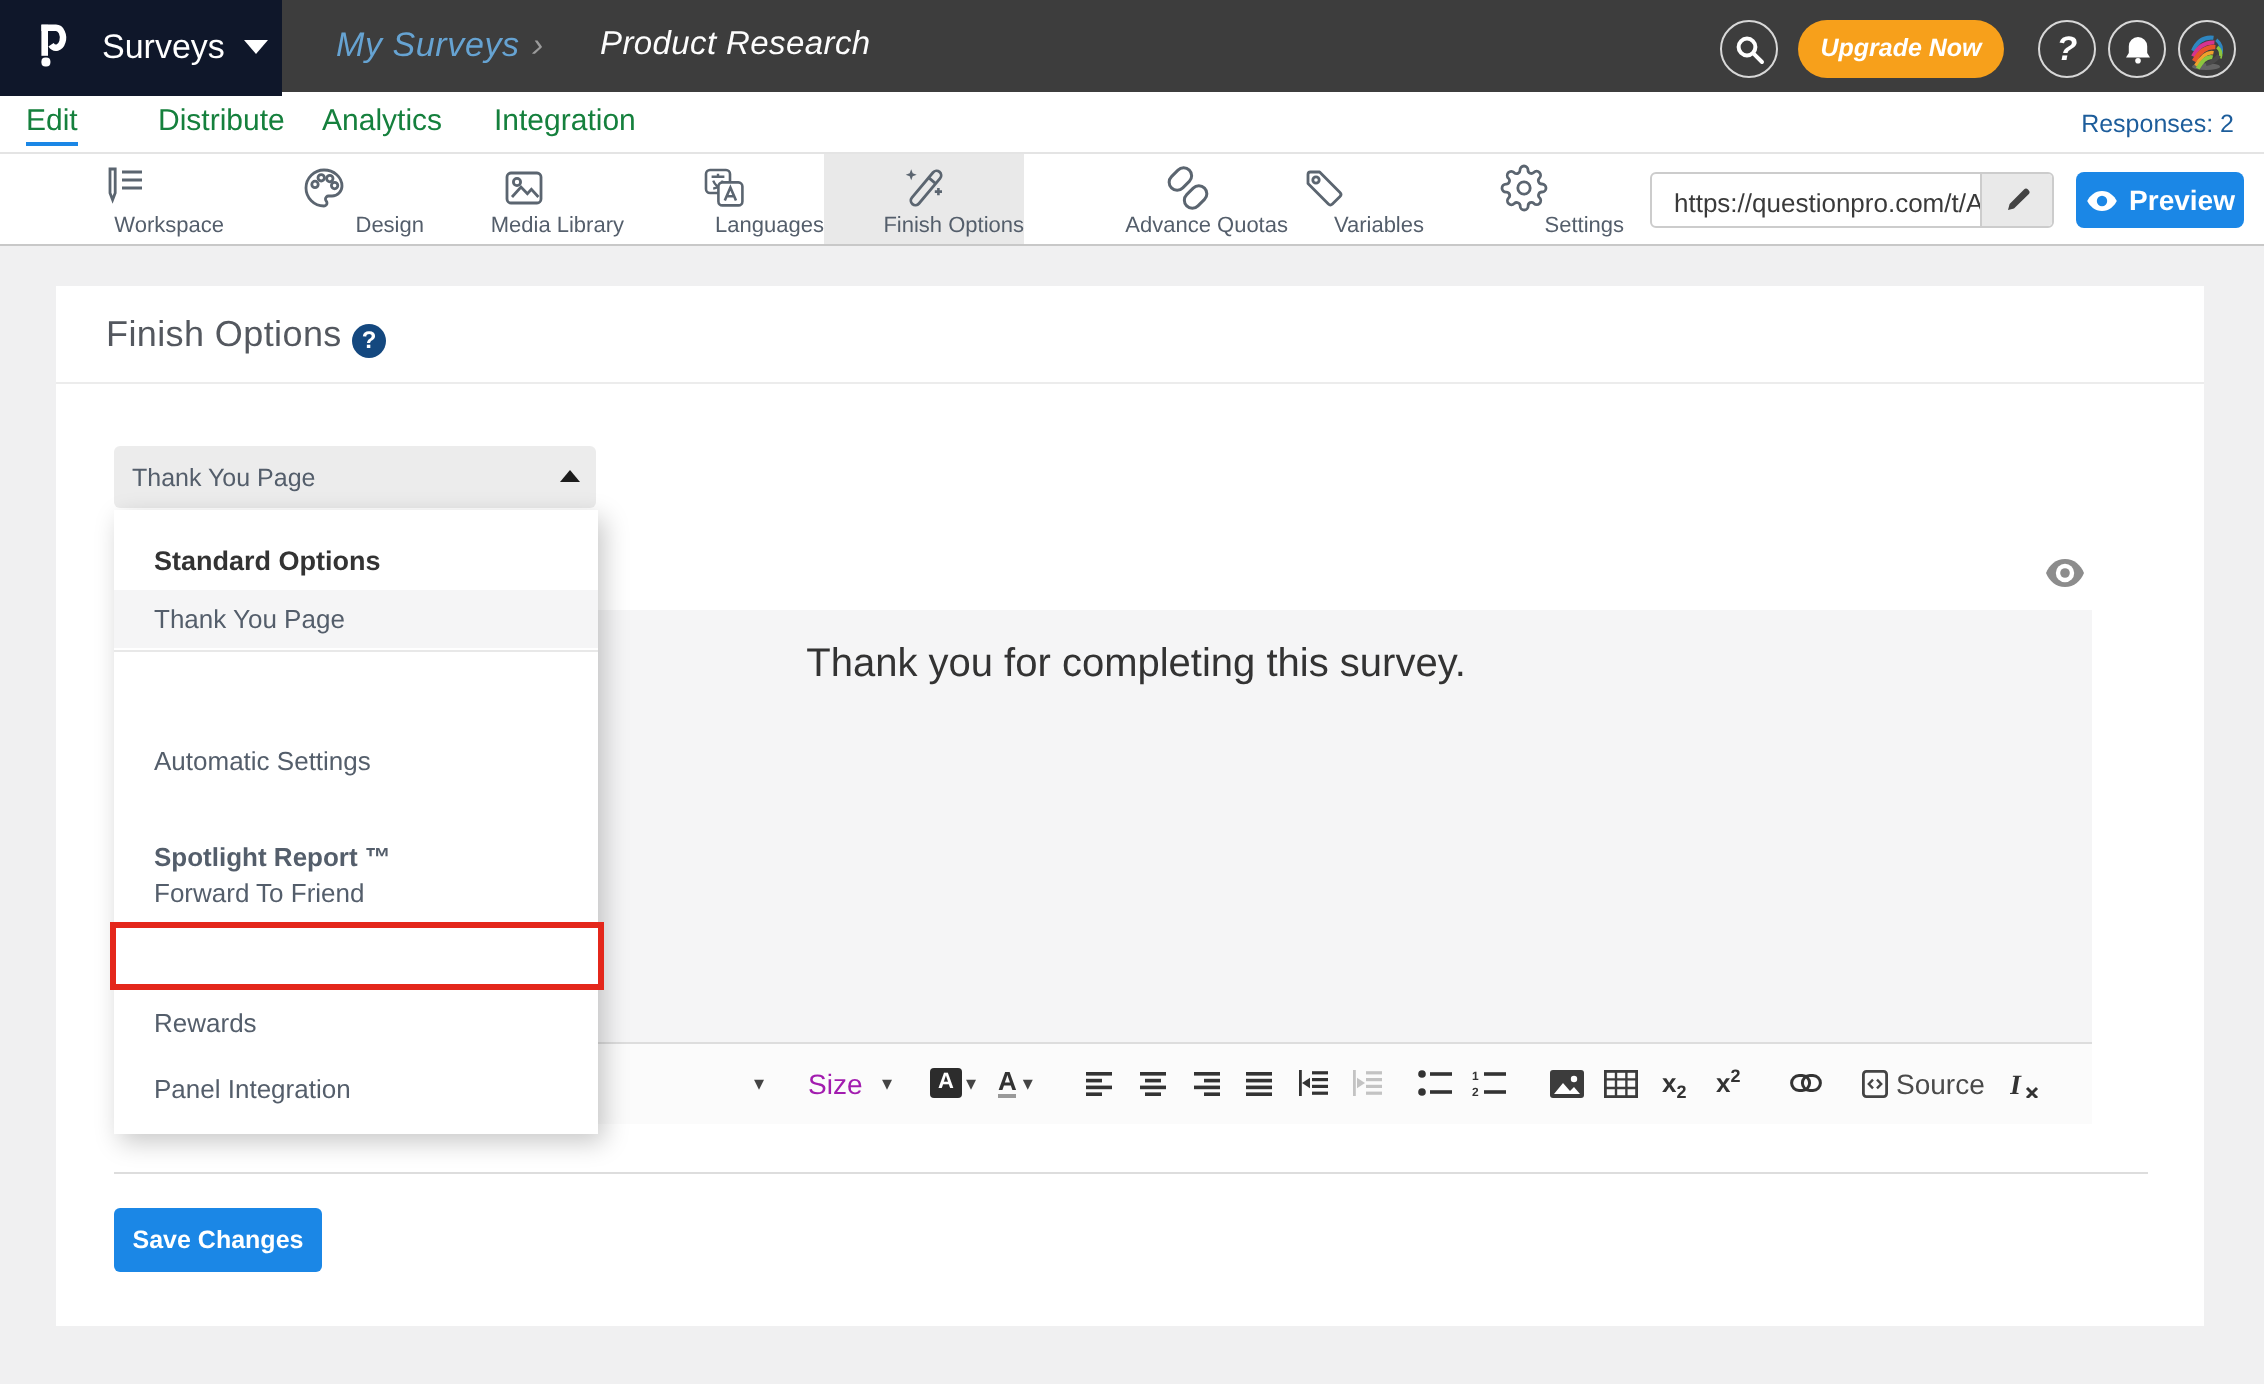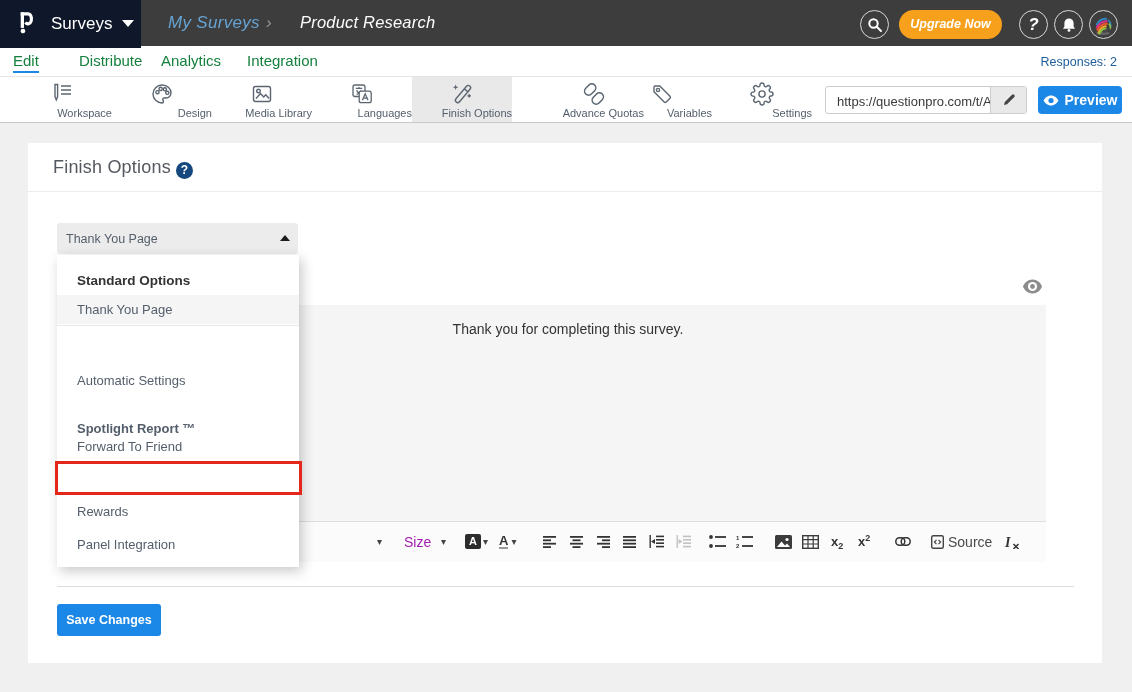--- a/index.html
+++ b/index.html
@@ -43,21 +43,21 @@
 #cardhead .help { position:absolute; left:148px; top:19px; width:17px; height:17px; border-radius:50%; background:#14487f; color:#fff; font-size:12px; font-weight:bold; text-align:center; line-height:17px; }
 
 
 #select { position:absolute; left:29px; top:80px; width:241px; height:31px; background:#ececec; border-radius:3px; }
 #select .sel-text { position:absolute; left:9px; top:9px; font-size:12.5px; color:#545e6b; }
 #select .sel-caret { position:absolute; right:8px; top:12px; width:0; height:0; border-left:5.5px solid transparent; border-right:5.5px solid transparent; border-bottom:6.5px solid #1c1c1c; }
 
 
 #editor { position:absolute; left:29px; top:162px; width:989px; height:257px; }
 #edcontent { position:absolute; left:0; top:0; width:989px; height:216px; background:#f5f5f6; }
-#edcontent .edtext { position:absolute; left:0; top:16px; width:989px; text-align:center; font-size:14px; color:#333; padding-left:33px; }
+#edcontent .edtext { position:absolute; left:0; top:16px; width:989px; text-align:center; font-size:20px; color:#333; padding-left:33px; }
 #edtoolbar { position:absolute; left:0; top:216px; width:989px; height:41px; background:#fbfbfb; border-top:1px solid #ddd; }
 .eyebtn { position:absolute; left:994px; top:136px; }
 
 
 .ck { position:absolute; top:216px; height:41px; display:flex; align-items:center; color:#333; }
 
 
 #ddpanel { position:absolute; left:29px; top:112px; width:242px; height:312px; background:#fff; box-shadow:3px 4px 12px rgba(0,0,0,0.22); z-index:10; }
 .dditem { position:absolute; left:0; width:242px; height:28px; line-height:28px; font-size:13px; color:#545e6b; padding-left:20px; }
 .ddhead { font-weight:bold; color:#333; font-size:13.5px; }

